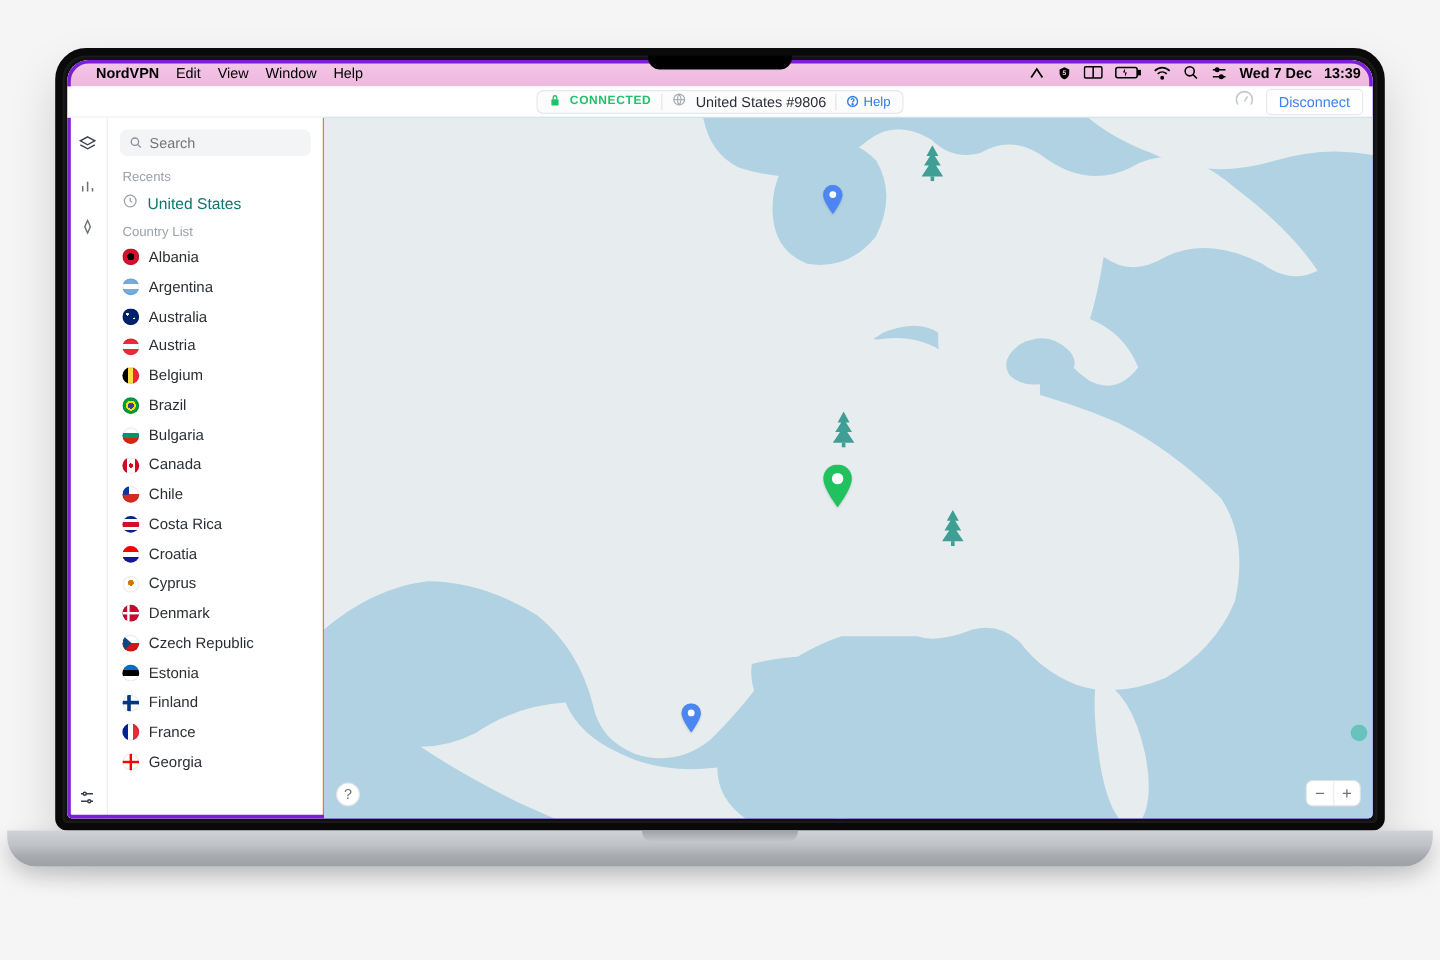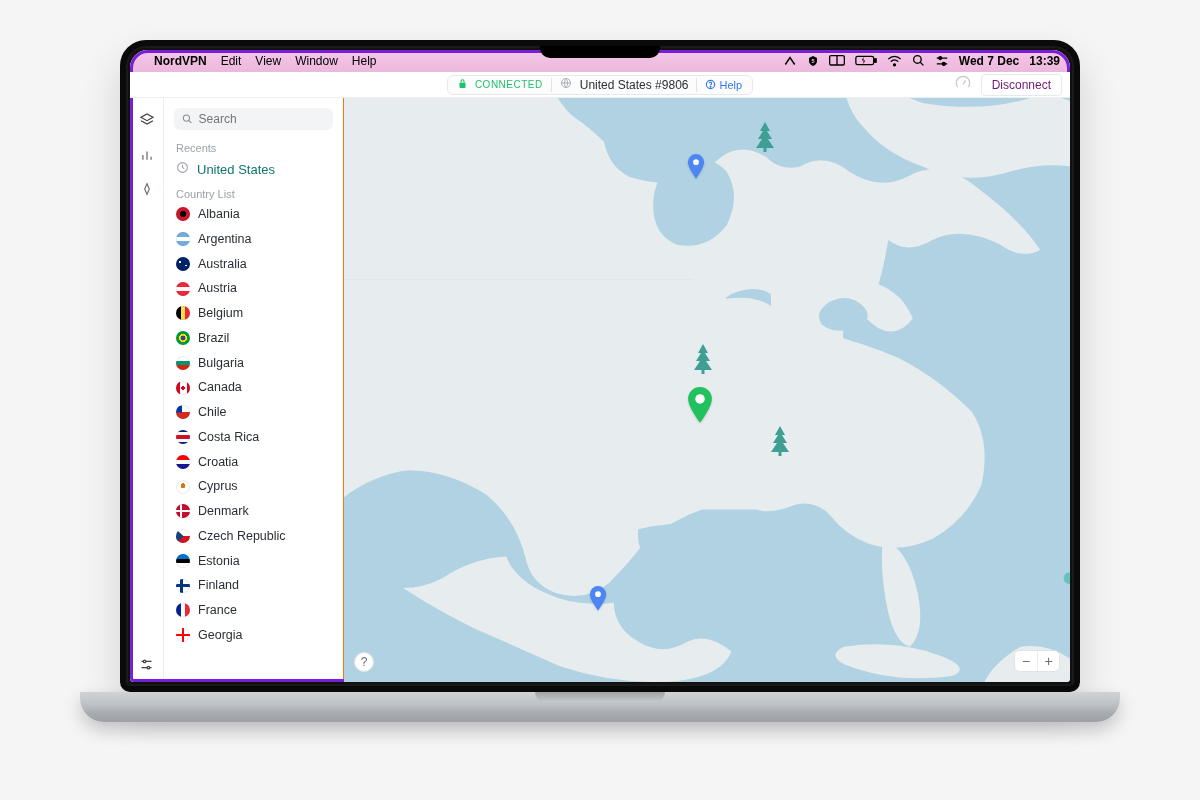--- a/index.html
+++ b/index.html
@@ -9,21 +9,21 @@
     width: 1200px;
     height: 800px;
     overflow: hidden;
     display: flex;
     align-items: flex-start;
     justify-content: center;
     padding-top: 40px;
   }
   
   .laptop {
-    width: 960px;
+    width: 1108px;
   }
   .lid {
     background: #111;
     border: 6px solid #0a0a0a;
     border-radius: 26px 26px 10px 10px;
     box-shadow: 0 20px 40px rgba(0,0,0,.15), inset 0 0 0 2px #1a1a1a;
     overflow: hidden;
     position: relative;
     height: 652px;
   }
@@ -99,27 +99,27 @@
     align-items: center;
     gap: 8px;
     background: #fcfcfd;
     border: 1px solid #e5e8ec;
     border-radius: 6px;
     padding: 2px 10px;
     height: 20px;
   }
   .toolbar-center .sep { width:1px; height:14px; background:#e1e4e9; }
   .toolbar-center .lock { color:#1ec26b; font-size:10px; }
-  .toolbar-center .conn { color:#1ec26b; font-weight:400; letter-spacing:.5px; font-size:10px;}
+  .toolbar-center .conn { color:#1ec26b; font-weight:700; letter-spacing:.5px; font-size:10px;}
   .toolbar-center .globe { color:#a9adb5; font-size:12px;}
   .toolbar-center .help { color:#2f7bf0; font-size:11px; display:flex; align-items:center; gap:3px;}
   .toolbar-right { position:absolute; right:8px; top:0; bottom:0; display:flex; align-items:center; gap:10px; }
   .refresh-icon { color:#c4c9d1; font-size:14px; }
   .disconnect-btn {
-    font-size:12px; font-weight:500; color:#701a75;
+    font-size:12px; font-weight:500; color:#3b82f6;
     border:1px solid #e5e8ec; border-radius:4px; padding:3px 10px;
     background:#fff; cursor:pointer;
   }
   
   .app-body {
     display: flex;
     height: calc(100% - 22px - 26px);
   }
   .rail {
     width: 34px;

